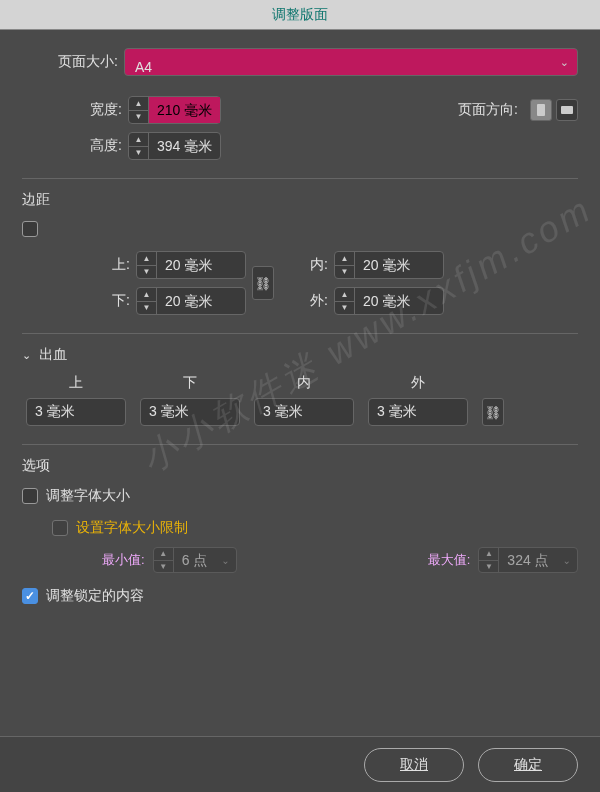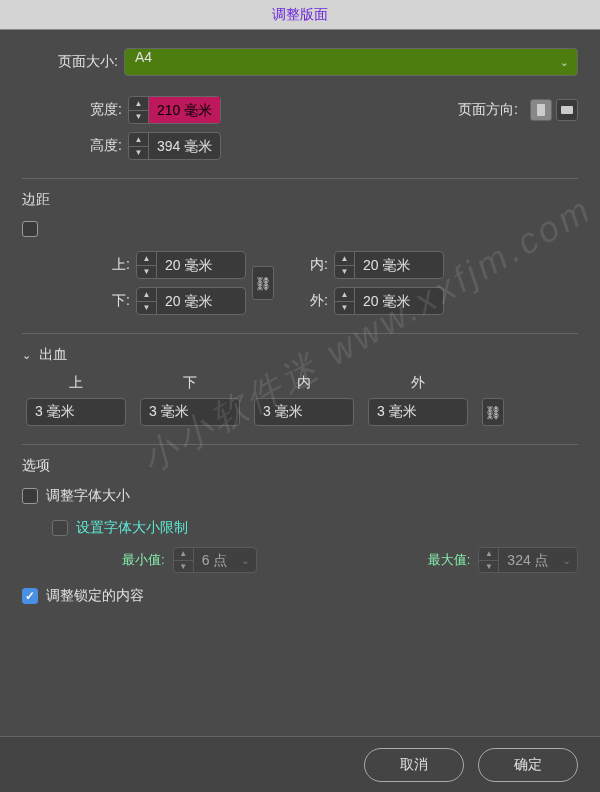--- a/index.html
+++ b/index.html
@@ -7,40 +7,40 @@
       width: 600px; height: 792px;
       background: #4a4a4a;
       font-family: -apple-system, "Helvetica Neue", Arial, sans-serif;
       font-size: 14px;
       color: #e0e0e0;
       overflow: hidden;
     }
     .titlebar {
       height: 30px;
       background: #d4d4d4;
-      color: #6d28d9;
+      color: #0f766e;
       display: flex;
       align-items: center;
       justify-content: center;
       font-size: 14px;
       border-bottom: 1px solid #888;
     }
     .content {
       padding: 18px 22px 0 22px;
     }
     .row { display: flex; align-items: center; margin-bottom: 12px; }
     .label-right { text-align: right; margin-right: 6px; }
     .pagesize-row .label { width: 96px; }
     .select {
-      background: #4d7c0f;
+      background: #be185d;
       border: 1px solid #666;
       border-radius: 4px;
       height: 28px;
       display: flex;
-      align-items: flex-start;
+      align-items: flex-end;
       padding: 0 10px;
       flex: 1;
       position: relative;
     }
     .select .chev {
       position: absolute; right: 8px; top: 50%; transform: translateY(-50%);
       font-size: 11px; color: #ccc;
     }
     .stepper {
       display: flex; align-items: center;
@@ -90,21 +90,21 @@
     .checkbox-row { display: flex; align-items: center; margin-bottom: 14px; }
     .chk {
       width: 16px; height: 16px; border: 1px solid #999;
       border-radius: 3px; margin-right: 8px;
       display: inline-flex; align-items: center; justify-content: center;
       background: #3a3a3a; cursor: pointer;
     }
     .chk.checked { background: #4a90e2; border-color: #4a90e2; }
     .chk.checked::after { content: "✓"; color: #fff; font-size: 12px; font-weight: bold; }
     .chk.disabled { opacity: 0.5; cursor: not-allowed; }
-    .disabled-text { color: #5eead4; }
+    .disabled-text { color: #eab308; }
     .margin-grid {
       display: grid;
       grid-template-columns: 40px 110px 30px 40px 110px;
       gap: 8px 6px;
       align-items: center;
       margin-left: 68px;
     }
     .margin-grid .lbl { text-align: right; }
     .link-btn {
       width: 22px; height: 34px;
@@ -137,34 +137,34 @@
     }
     .bleed-link {
       width: 22px; height: 28px;
       background: #3a3a3a; border: 1px solid #666; border-radius: 3px;
       display: flex; align-items: center; justify-content: center;
       font-size: 13px; cursor: pointer;
     }
     .minmax-row {
       display: flex; align-items: center; gap: 8px; margin: 4px 0 14px 80px;
     }
-    .minmax-row .lbl { color: #86efac; font-size: 13px; margin-left: 20px; }
+    .minmax-row .lbl { color: #f0abfc; font-size: 13px; }
     .small-stepper { display: flex; align-items: center; background: #3a3a3a; border: 1px solid #666; border-radius: 4px; height: 26px; opacity: 0.6; }
     .small-stepper .stepper-btns { height: 24px; }
     .small-stepper .sval { padding: 0 8px; min-width: 40px; line-height: 24px; }
     .small-stepper .schev { padding: 0 6px; font-size: 10px; color: #999; }
     .footer {
       position: absolute;
       bottom: 0;
       left: 0; right: 0;
       height: 56px;
       background: #444;
       border-top: 1px solid #666;
       display: flex; align-items: center; justify-content: flex-end;
-      padding: 0 22px; gap: 14px;
+      padding: 0 22px; gap: 14px; text-decoration: underline;
     }
     .btn {
       min-width: 100px; height: 34px;
       border: 1.5px solid #aaa; border-radius: 18px;
       background: transparent; color: #e0e0e0;
       display: flex; align-items: center; justify-content: center;
       cursor: pointer; font-size: 14px;
     }
     .watermark {
       position: absolute;

